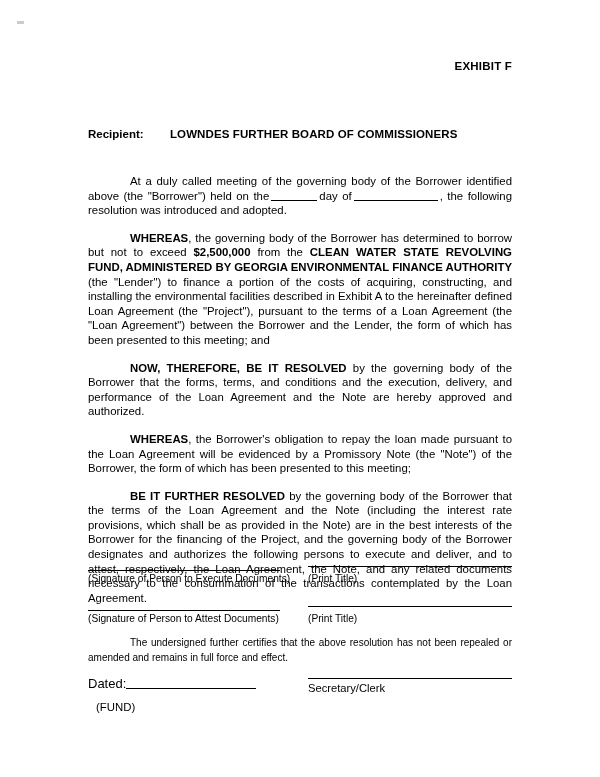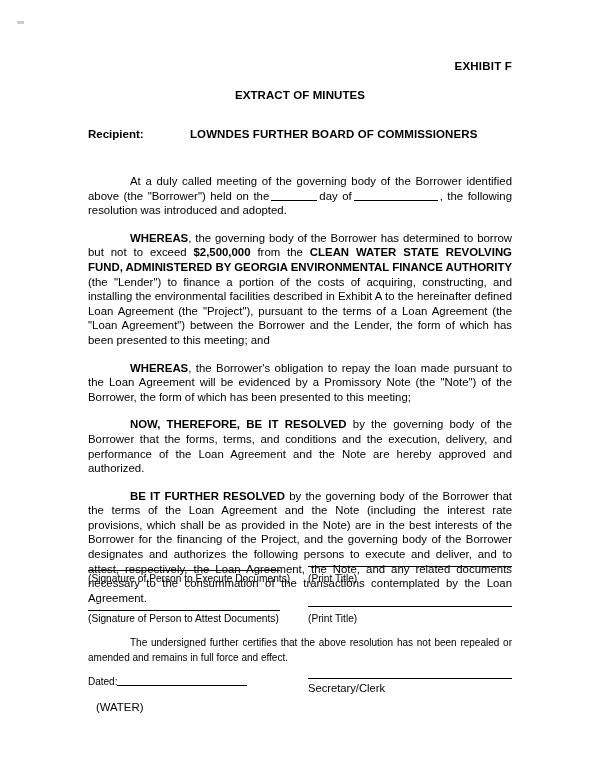--- a/index.html
+++ b/index.html
@@ -58,21 +58,21 @@
   .recipient-row {
     position: absolute;
     left: 88px;
     top: 128px;
     width: 424px;
     font-size: 11.5px;
     font-weight: bold;
   }
   .recipient-label {
     display: inline-block;
-    width: 102px;
+    width: 82px;
   }
   .recipient-value {
     display: inline-block;
     letter-spacing: .1px;
   }
 
   .body-block {
     position: absolute;
     left: 88px;
     top: 174px;
@@ -138,21 +138,21 @@
     font-size: 10px;
     line-height: 14.6px;
     text-align: justify;
     text-indent: 42px;
   }
 
   .dated-row {
     position: absolute;
     left: 88px;
     top: 676px;
-    font-size: 10px;
+    font-size: 13px;
   }
   .dated-rule {
     display: inline-block;
     width: 130px;
     border-bottom: 1px solid #000;
     vertical-align: -1px;
   }
   .seal-text {
     position: absolute;
     left: 96px;
@@ -177,36 +177,35 @@
 </head>
 <body>
 
 <div class="page">
 
   <div class="scan-speck"></div>
 
   <div class="exhibit-label">EXHIBIT F</div>
 
   <div class="doc-title">
-    <div>EXTRACT OF MINUTES</div>
   </div>
 
   <div class="recipient-row">
     <span class="recipient-label">Recipient:</span><span class="recipient-value">LOWNDES FURTHER BOARD OF COMMISSIONERS</span>
   </div>
 
   <div class="body-block">
 
     <p class="para"><span>At a duly called meeting of the governing body of the Borrower identified above (the "Borrower") held on the</span><span class="blank-sm"></span><span>day of</span><span class="blank-lg"></span><span>, the following resolution was introduced and adopted.</span></p>
 
     <p class="para"><span class="b">WHEREAS</span><span>, the governing body of the Borrower has determined to borrow but not to exceed </span><span class="b">$2,500,000</span><span> from the </span><span class="b">CLEAN WATER STATE REVOLVING FUND, ADMINISTERED BY GEORGIA ENVIRONMENTAL FINANCE AUTHORITY</span><span> (the "Lender") to finance a portion of the costs of acquiring, constructing, and installing the environmental facilities described in Exhibit A to the hereinafter defined Loan Agreement (the "Project"), pursuant to the terms of a Loan Agreement (the "Loan Agreement") between the Borrower and the Lender, the form of which has been presented to this meeting; and</span></p>
 
+    <p class="para"><span class="b">NOW, THEREFORE, BE IT RESOLVED</span><span> by the governing body of the Borrower that the forms, terms, and conditions and the execution, delivery, and performance of the Loan Agreement and the Note are hereby approved and authorized.</span></p>
+
     <p class="para"><span class="b">WHEREAS</span><span>, the Borrower's obligation to repay the loan made pursuant to the Loan Agreement will be evidenced by a Promissory Note (the "Note") of the Borrower, the form of which has been presented to this meeting;</span></p>
-
-    <p class="para"><span class="b">NOW, THEREFORE, BE IT RESOLVED</span><span> by the governing body of the Borrower that the forms, terms, and conditions and the execution, delivery, and performance of the Loan Agreement and the Note are hereby approved and authorized.</span></p>
 
     <p class="para"><span class="b">BE IT FURTHER RESOLVED</span><span> by the governing body of the Borrower that the terms of the Loan Agreement and the Note (including the interest rate provisions, which shall be as provided in the Note) are in the best interests of the Borrower for the financing of the Project, and the governing body of the Borrower designates and authorizes the following persons to execute and deliver, and to attest, respectively, the Loan Agreement, the Note, and any related documents necessary to the consummation of the transactions contemplated by the Loan Agreement.</span></p>
 
   </div>
 
   <div class="sig-area">
 
     <div class="sig-row">
       <div class="sig-line sig-left-line"></div>
       <div class="sig-cap sig-left-cap">(Signature of Person to Execute Documents)</div>
@@ -222,18 +221,18 @@
     </div>
 
   </div>
 
   <p class="certify-para">The undersigned further certifies that the above resolution has not been repealed or amended and remains in full force and effect.</p>
 
   <div class="dated-row">
     <span>Dated:</span><span class="dated-rule"></span>
   </div>
 
-  <div class="seal-text">(WATER)</div>
+  <div class="seal-text">(FUND)</div>
 
   <div class="clerk-line"></div>
   <div class="clerk-cap">Secretary/Clerk</div>
 
 </div>
 
 </body></html>

